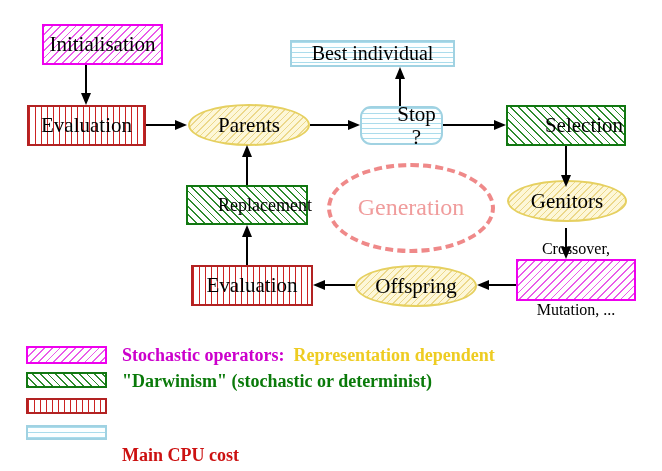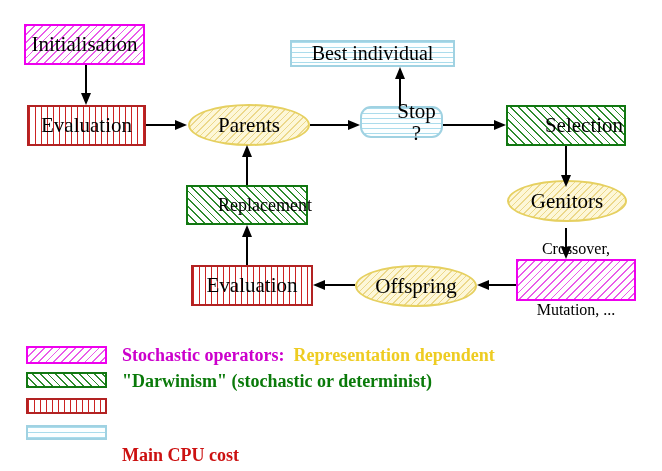--- a/index.html
+++ b/index.html
@@ -57,45 +57,46 @@
   .lt-green{color:#0a7a0a;}
   .lt-red{color:#cc1111;}
   .lt-cyan{color:#95c4e4;}
   .small1{font-size:17px;}
 </style>
 </head>
 <body>
 
 <div id="canvas">
 
-  <div class="node hatch-magenta" style="left:24px;top:24px;width:121px;height:41px;">Initialisation</div>
+  <div class="node hatch-magenta" style="left:42px;top:24px;width:121px;height:41px;">Initialisation</div>
 
   <div class="node stripes-red" style="left:27px;top:105px;width:119px;height:41px;">Evaluation</div>
 
   <div class="node ellipse-yellow" style="left:188px;top:104px;width:122px;height:42px;text-align:center;">Parents</div>
 
-  <div class="node stripes-cyan rounded" style="left:360px;top:106px;width:83px;height:32px;padding-left:30px;">Stop ?</div>
+  <div class="node stripes-cyan rounded" style="left:360px;top:106px;width:83px;height:39px;padding-left:30px;">Stop ?</div>
 
   <div class="node stripes-cyan small1" style="left:290px;top:40px;width:165px;height:27px;font-size:20px;">Best individual</div>
 
   <div class="node hatch-green" style="left:506px;top:105px;width:120px;height:41px;">Selection</div>
 
   <div class="node ellipse-yellow" style="left:507px;top:180px;width:120px;height:42px;">Genitors</div>
 
   <div class="node hatch-magenta" style="left:516px;top:259px;width:120px;height:42px;font-size:16px;gap:44px;">
     <div>Crossover,</div>
     <div>Mutation, ...</div>
   </div>
 
   <div class="node ellipse-yellow" style="left:355px;top:265px;width:122px;height:42px;">Offspring</div>
 
   <div class="node stripes-red" style="left:191px;top:265px;width:122px;height:41px;">Evaluation</div>
 
   <div class="node hatch-green" style="left:186px;top:185px;width:122px;height:40px;font-size:18px;">Replacement</div>
 
+  <div class="node dashed-ellipse" style="left:327px;top:163px;width:168px;height:90px;">Generation</div>
 
   <div>
     <div class="aline" style="left:85px;top:65px;width:2px;height:29px;"></div>
     <div class="ah ah-down" style="left:81px;top:93px;"></div>
   </div>
 
   <div>
     <div class="aline" style="left:146px;top:124px;width:31px;height:2px;"></div>
     <div class="ah ah-right" style="left:175px;top:120px;"></div>
   </div>

